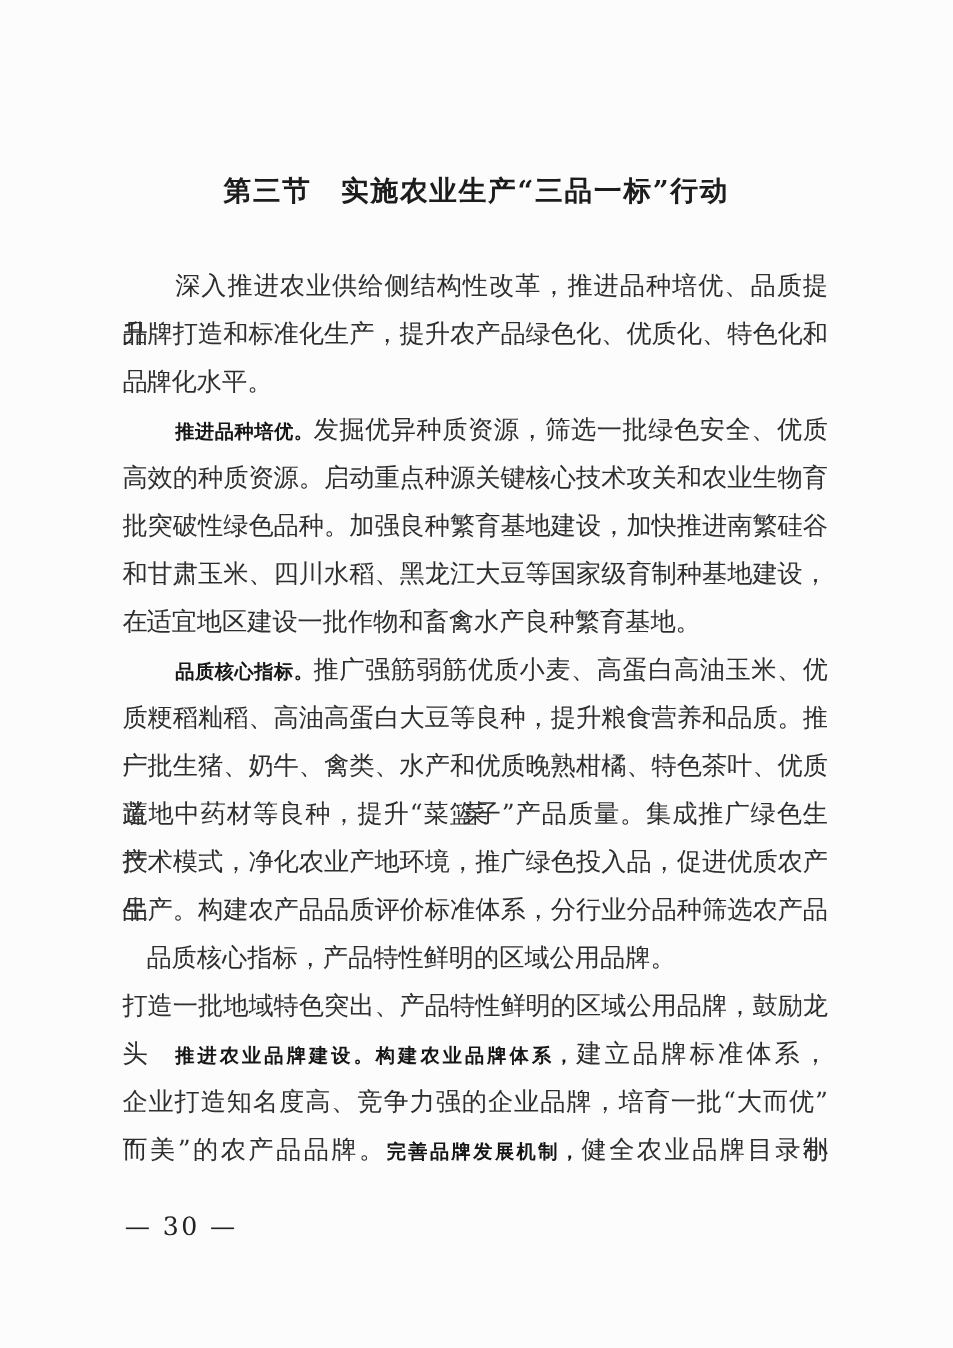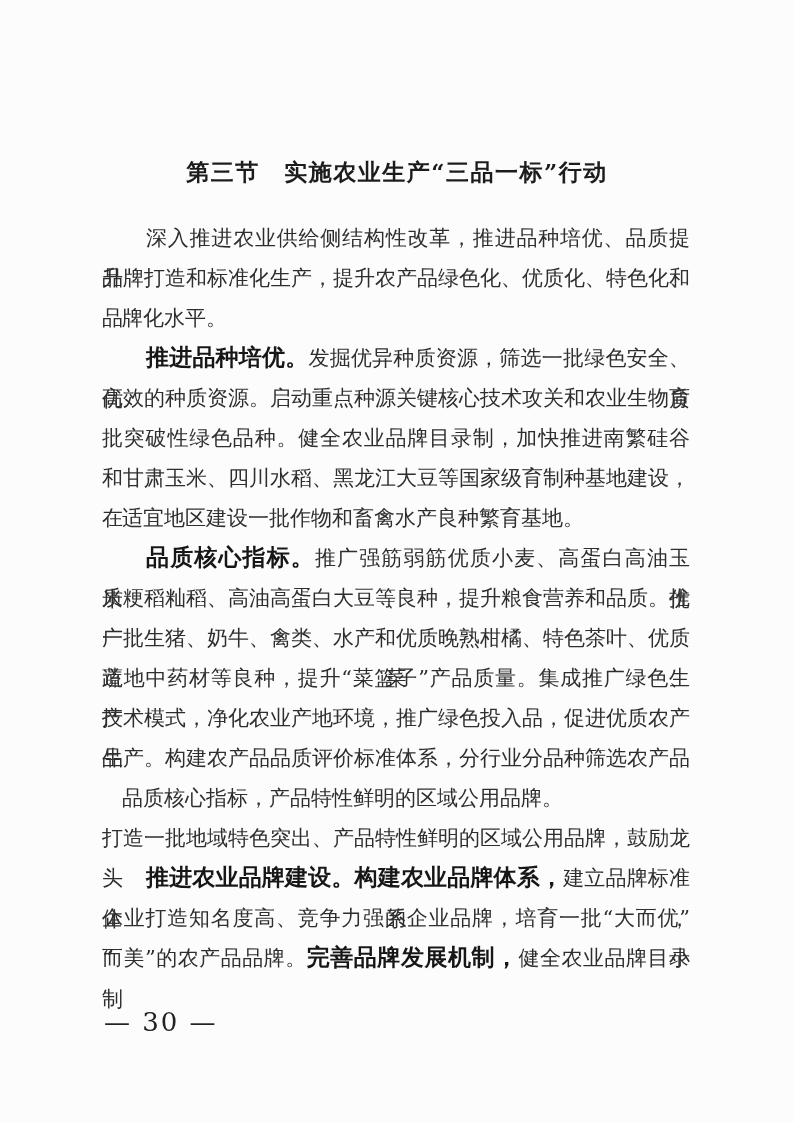--- a/index.html
+++ b/index.html
@@ -12,21 +12,21 @@
     overflow: hidden;
   }
   .page {
     position: relative;
     width: 794px;
     height: 1123px;
     background: #fcfcfc;
   }
   .doc-title {
     position: absolute;
-    top: 151px;
+    top: 139px;
     left: 0;
     width: 794px;
     height: 42px;
     line-height: 42px;
     text-align: center;
     font-size: 23px;
     font-weight: 700;
     color: #1c1c1c;
     letter-spacing: 1.5px;
   }
@@ -44,47 +44,47 @@
     text-align: justify;
     text-align-last: justify;
     text-justify: inter-character;
     color: #2e2e2e;
   }
   .line.indent { text-indent: 44px; }
   .line.para-end { text-align-last: left; margin-left: 20px; }
   .bold {
     font-weight: 700;
     color: #161616;
-    font-family: Liberation Mono, monospace;
-    font-size: 23px;
+    font-family: Liberation Sans, sans-serif;
+    font-size: 16px;
   }
   .page-footer {
     position: absolute;
     top: 1004px;
     left: 104px;
     height: 36px;
     line-height: 36px;
-    font-size: 26px;
+    font-size: 21px;
     color: #222;
     letter-spacing: 2px;
   }
 </style>
 </head>
 <body>
 
 <div class="page">
   <div class="doc-title">第三节　实施农业生产“三品一标”行动</div>
 
   <div class="doc-body">
       <div class="line indent"><span>深入推进农业供给侧结构性改革，推进品种培优、品质提升、</span></div>
       <div class="line"><span>品牌打造和标准化生产，提升农产品绿色化、优质化、特色化和品</span></div>
       <div class="line para-end"><span>牌化水平。</span></div>
       <div class="line indent"><span class="bold">推进品种培优。</span><span>发掘优异种质资源，筛选一批绿色安全、优质</span></div>
       <div class="line"><span>高效的种质资源。启动重点种源关键核心技术攻关和农业生物育</span></div>
-      <div class="line"><span>批突破性绿色品种。健全农业品牌目录制，加快推进南繁硅谷</span></div>
+      <div class="line"><span>批突破性绿色品种。加强良种繁育基地建设，加快推进南繁硅谷</span></div>
       <div class="line"><span>和甘肃玉米、四川水稻、黑龙江大豆等国家级育制种基地建设，在</span></div>
       <div class="line para-end"><span>适宜地区建设一批作物和畜禽水产良种繁育基地。</span></div>
       <div class="line indent"><span class="bold">品质核心指标。</span><span>推广强筋弱筋优质小麦、高蛋白高油玉米、优</span></div>
       <div class="line"><span>质粳稻籼稻、高油高蛋白大豆等良种，提升粮食营养和品质。推广</span></div>
       <div class="line"><span>一批生猪、奶牛、禽类、水产和优质晚熟柑橘、特色茶叶、优质蔬菜、</span></div>
       <div class="line"><span>道地中药材等良种，提升“菜篮子”产品质量。集成推广绿色生产</span></div>
       <div class="line"><span>技术模式，净化农业产地环境，推广绿色投入品，促进优质农产品</span></div>
       <div class="line"><span>生产。构建农产品品质评价标准体系，分行业分品种筛选农产品</span></div>
       <div class="line para-end"><span>品质核心指标，产品特性鲜明的区域公用品牌。</span></div>
       <div class="line"><span>打造一批地域特色突出、产品特性鲜明的区域公用品牌，鼓励龙头</span></div>

